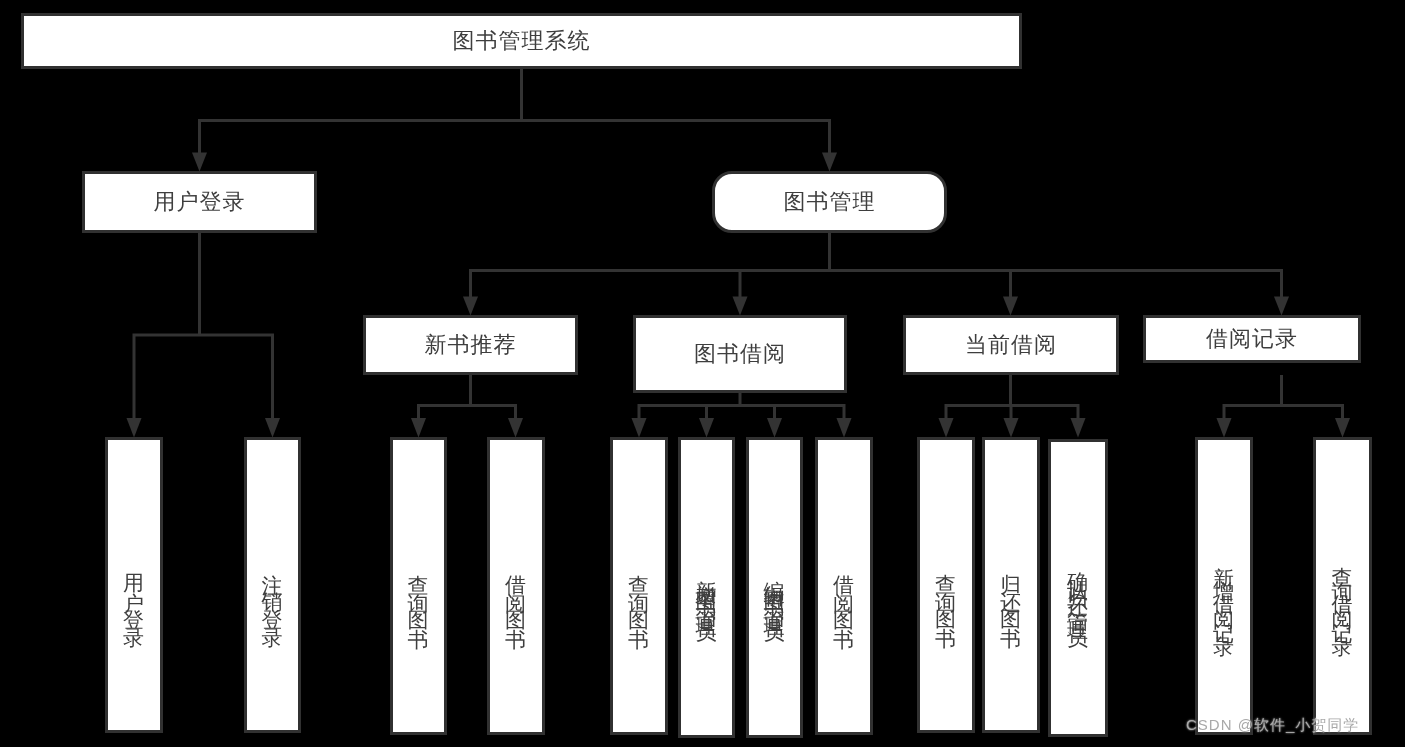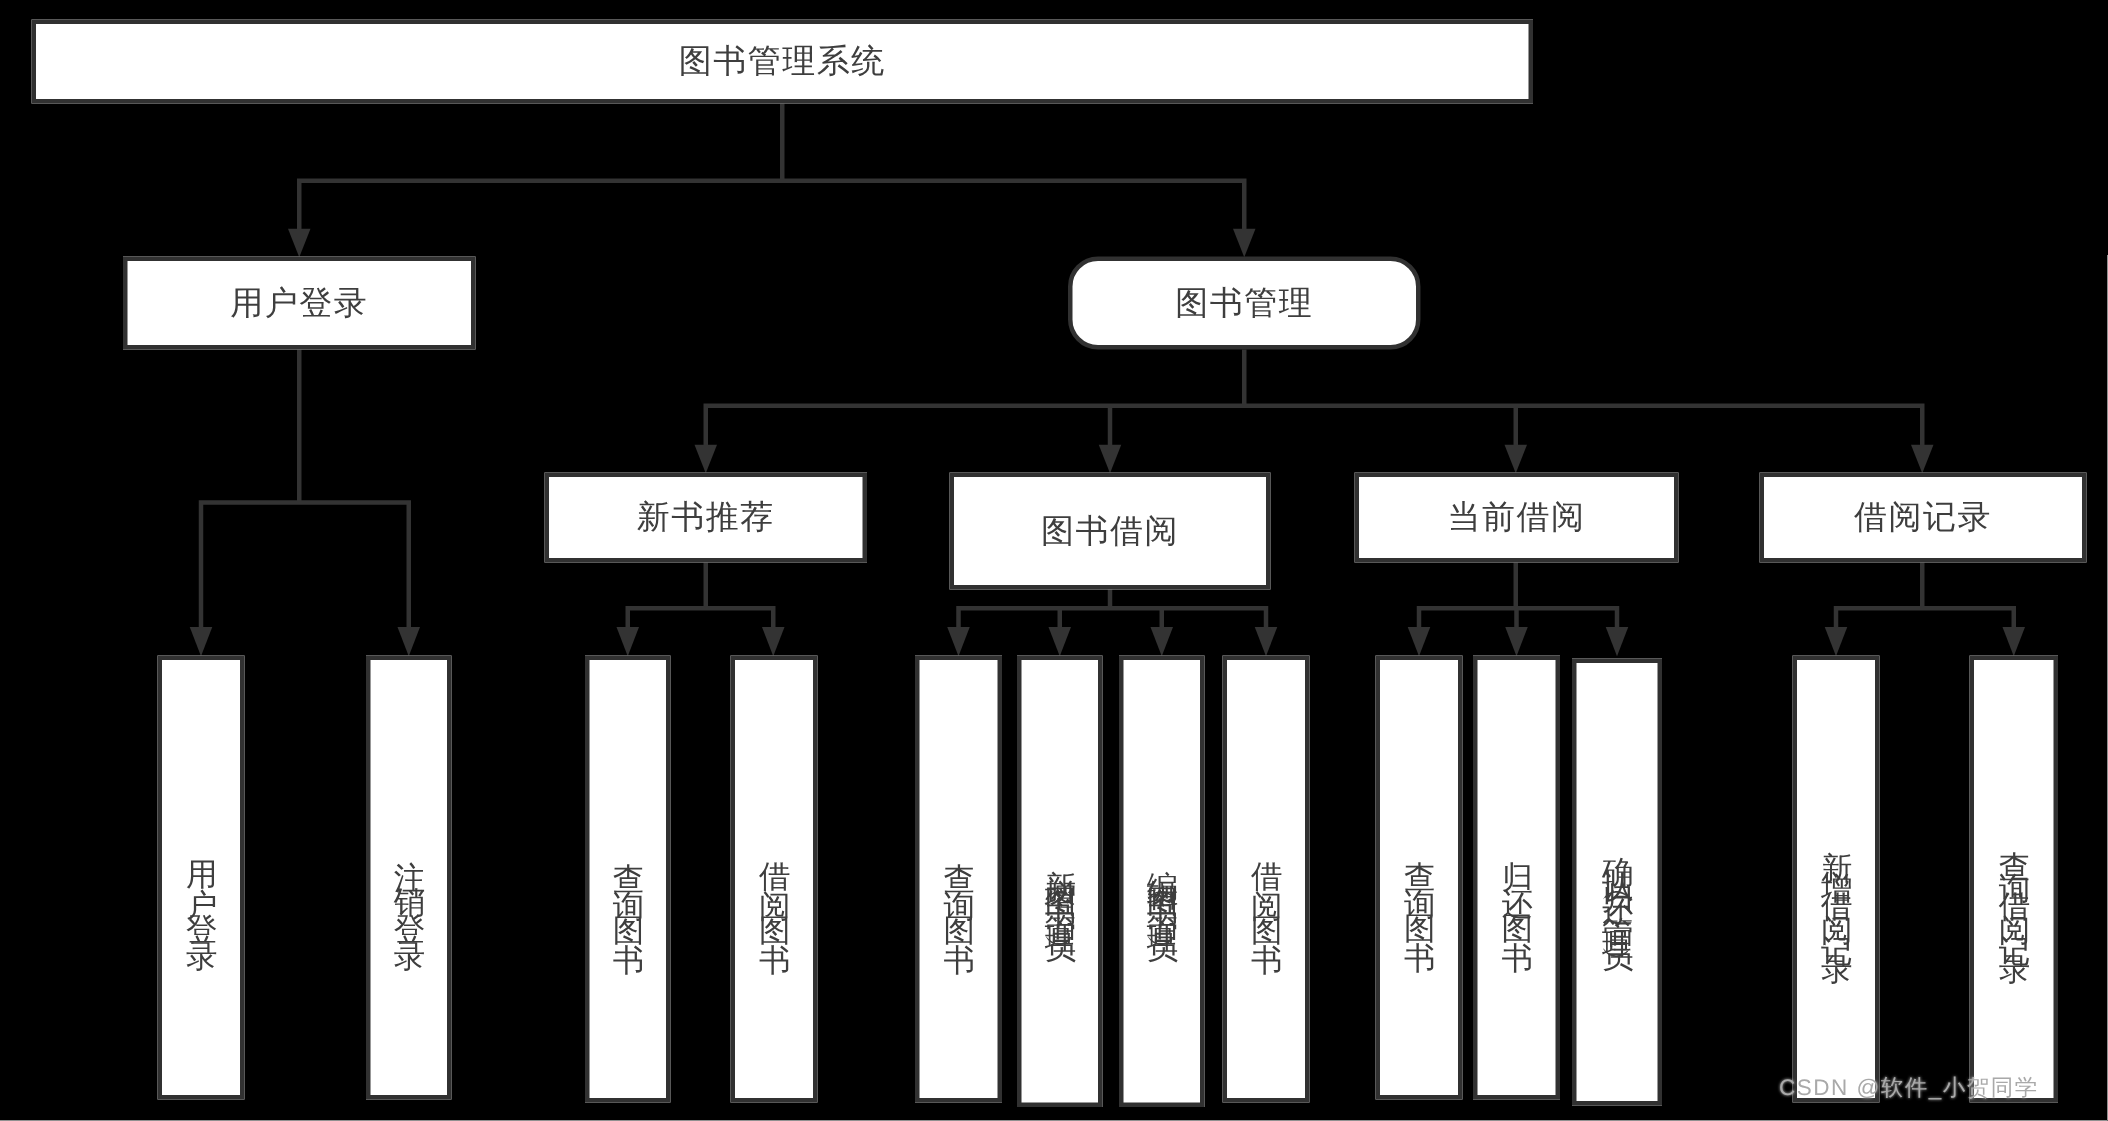--- a/index.html
+++ b/index.html
@@ -94,21 +94,21 @@
 
   <div class="box h" style="left:363px; top:315px; width:215px; height:60px;">
     <span>新书推荐</span>
   </div>
   <div class="box h" style="left:633px; top:315px; width:214px; height:78px;">
     <span>图书借阅</span>
   </div>
   <div class="box h" style="left:903px; top:315px; width:216px; height:60px;align-items:center;">
     <span>当前借阅</span>
   </div>
-  <div class="box h" style="left:1173px; top:315px; width:218px; height:60px;">
+  <div class="box h" style="left:1143px; top:315px; width:218px; height:48px;">
     <span>借阅记录</span>
   </div>
 
   <div class="box tall gap-lg" style="left:105px; top:437px; width:58px; height:296px;">
     <span>用户登录</span>
   </div>
   <div class="box tall gap-lg" style="left:244px; top:437px; width:57px; height:296px;">
     <span>注销登录</span>
   </div>
 

